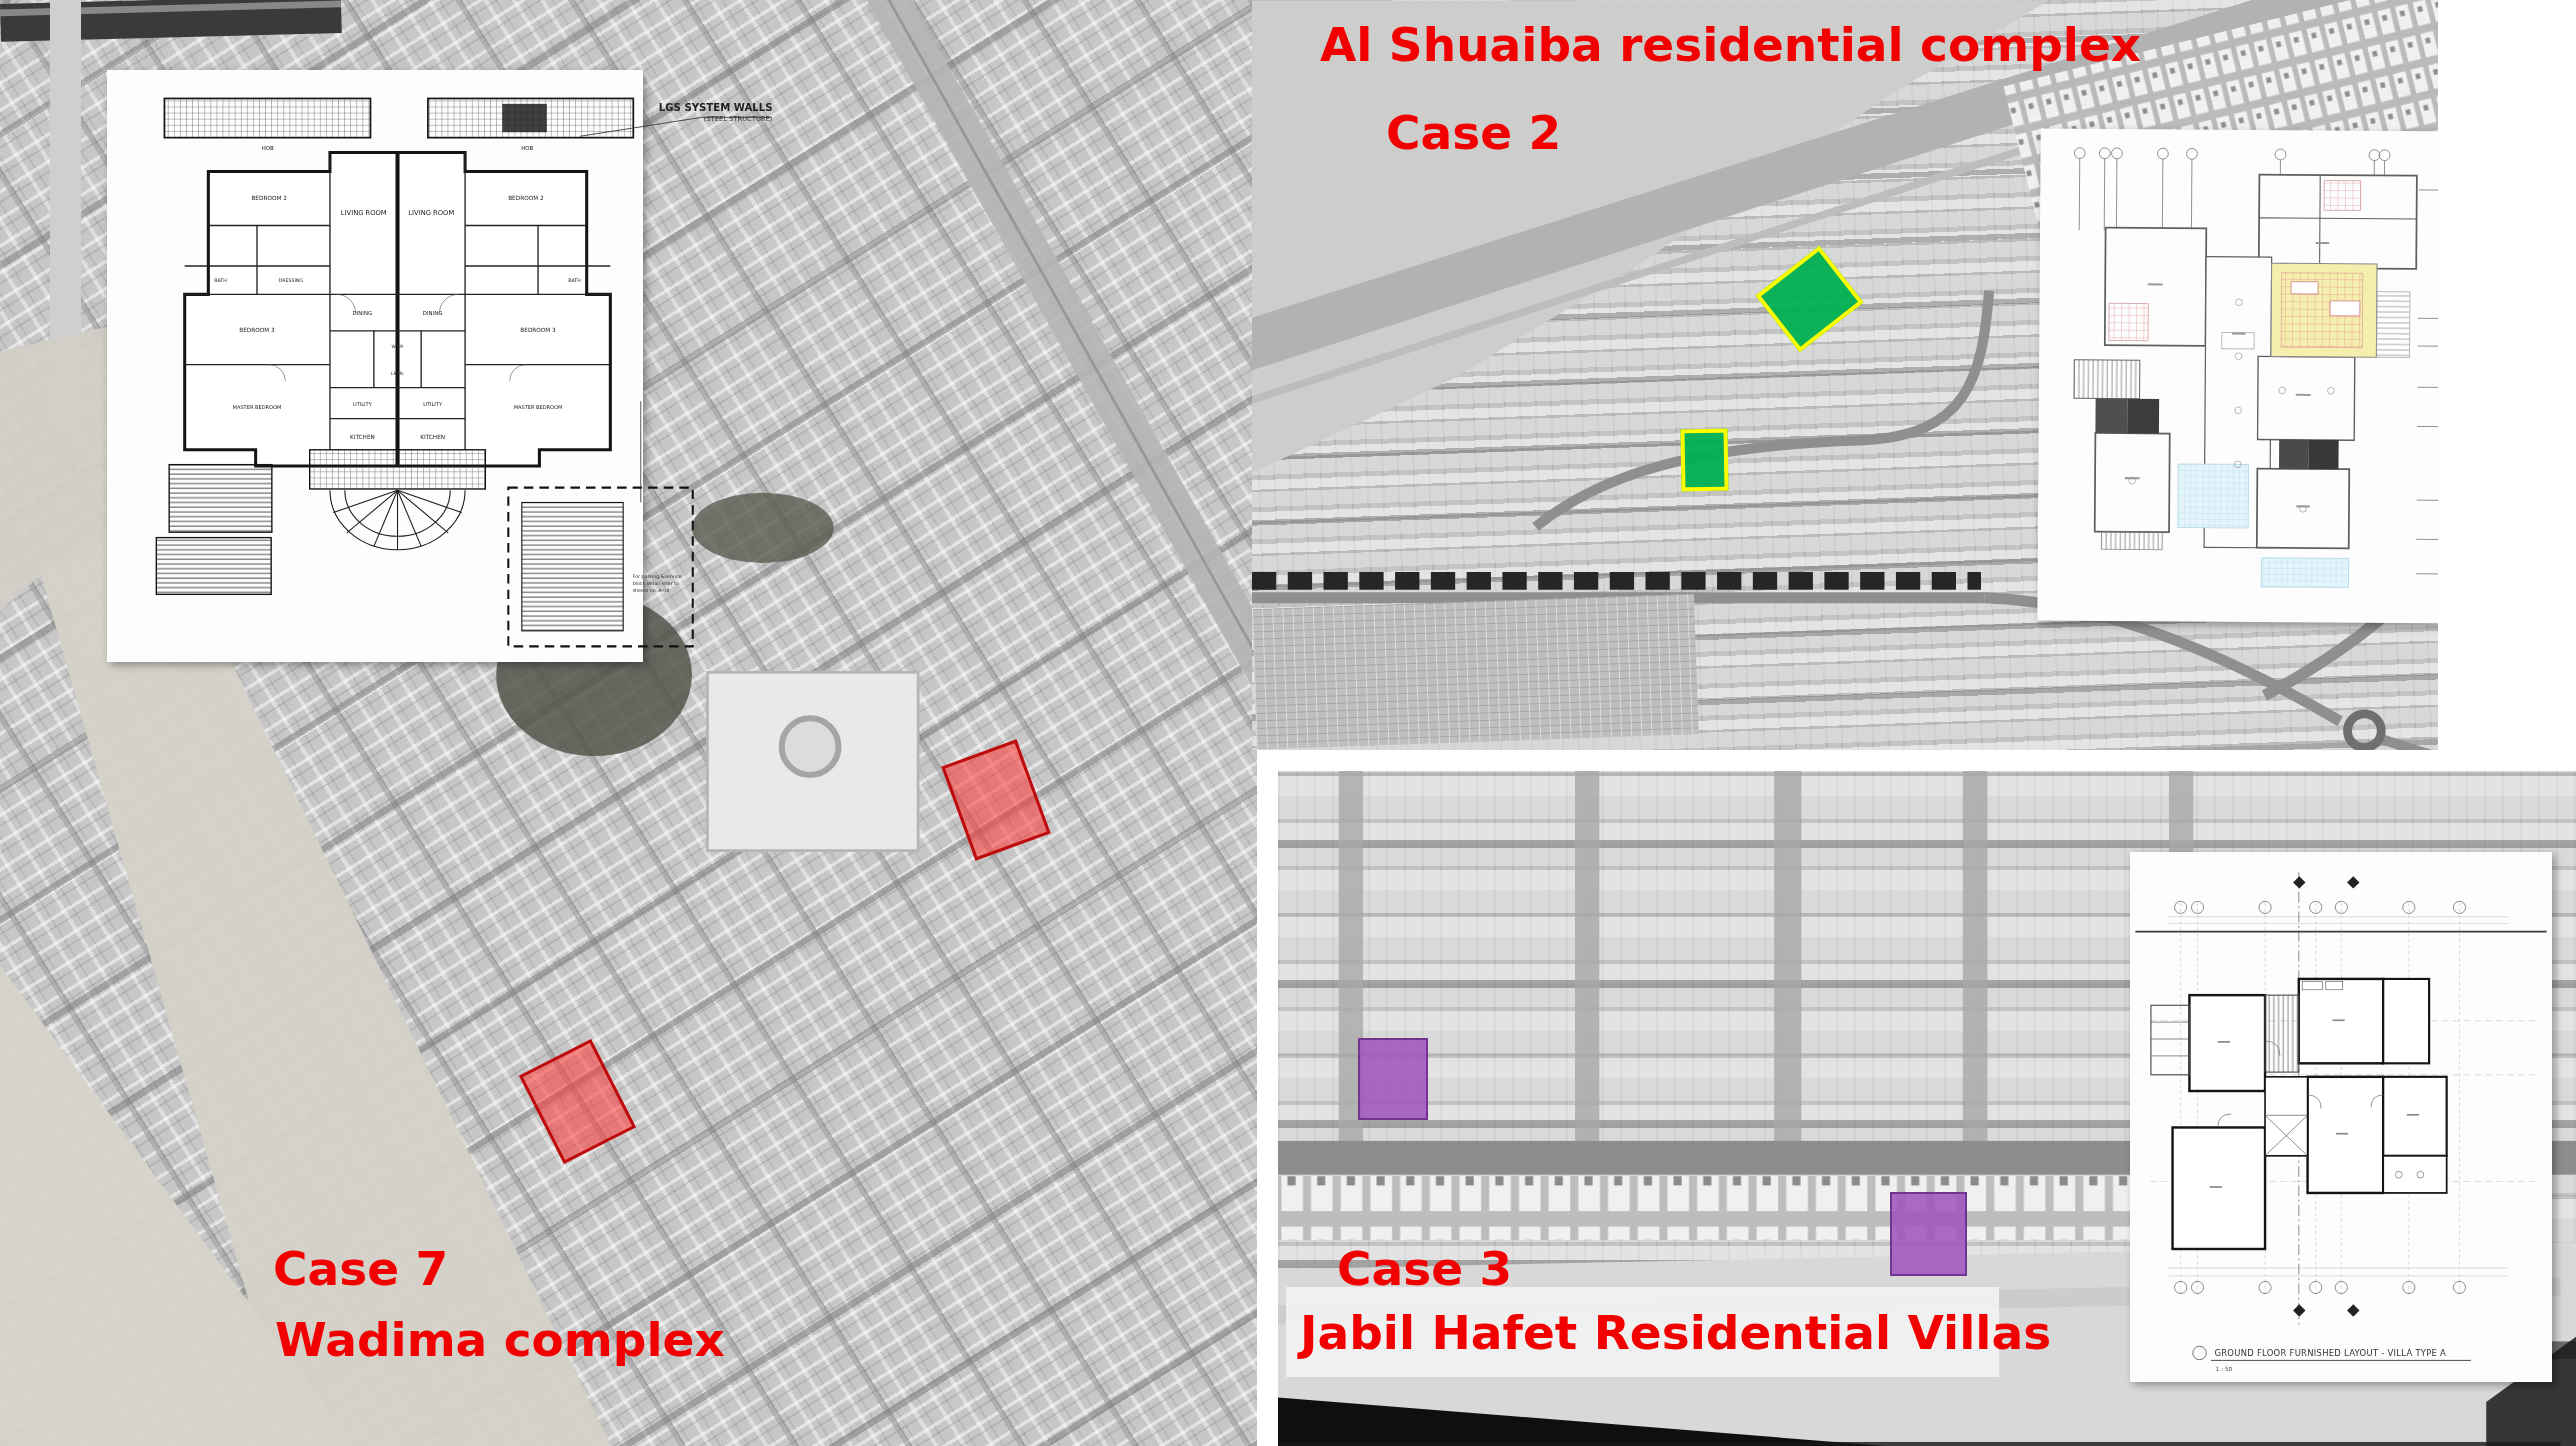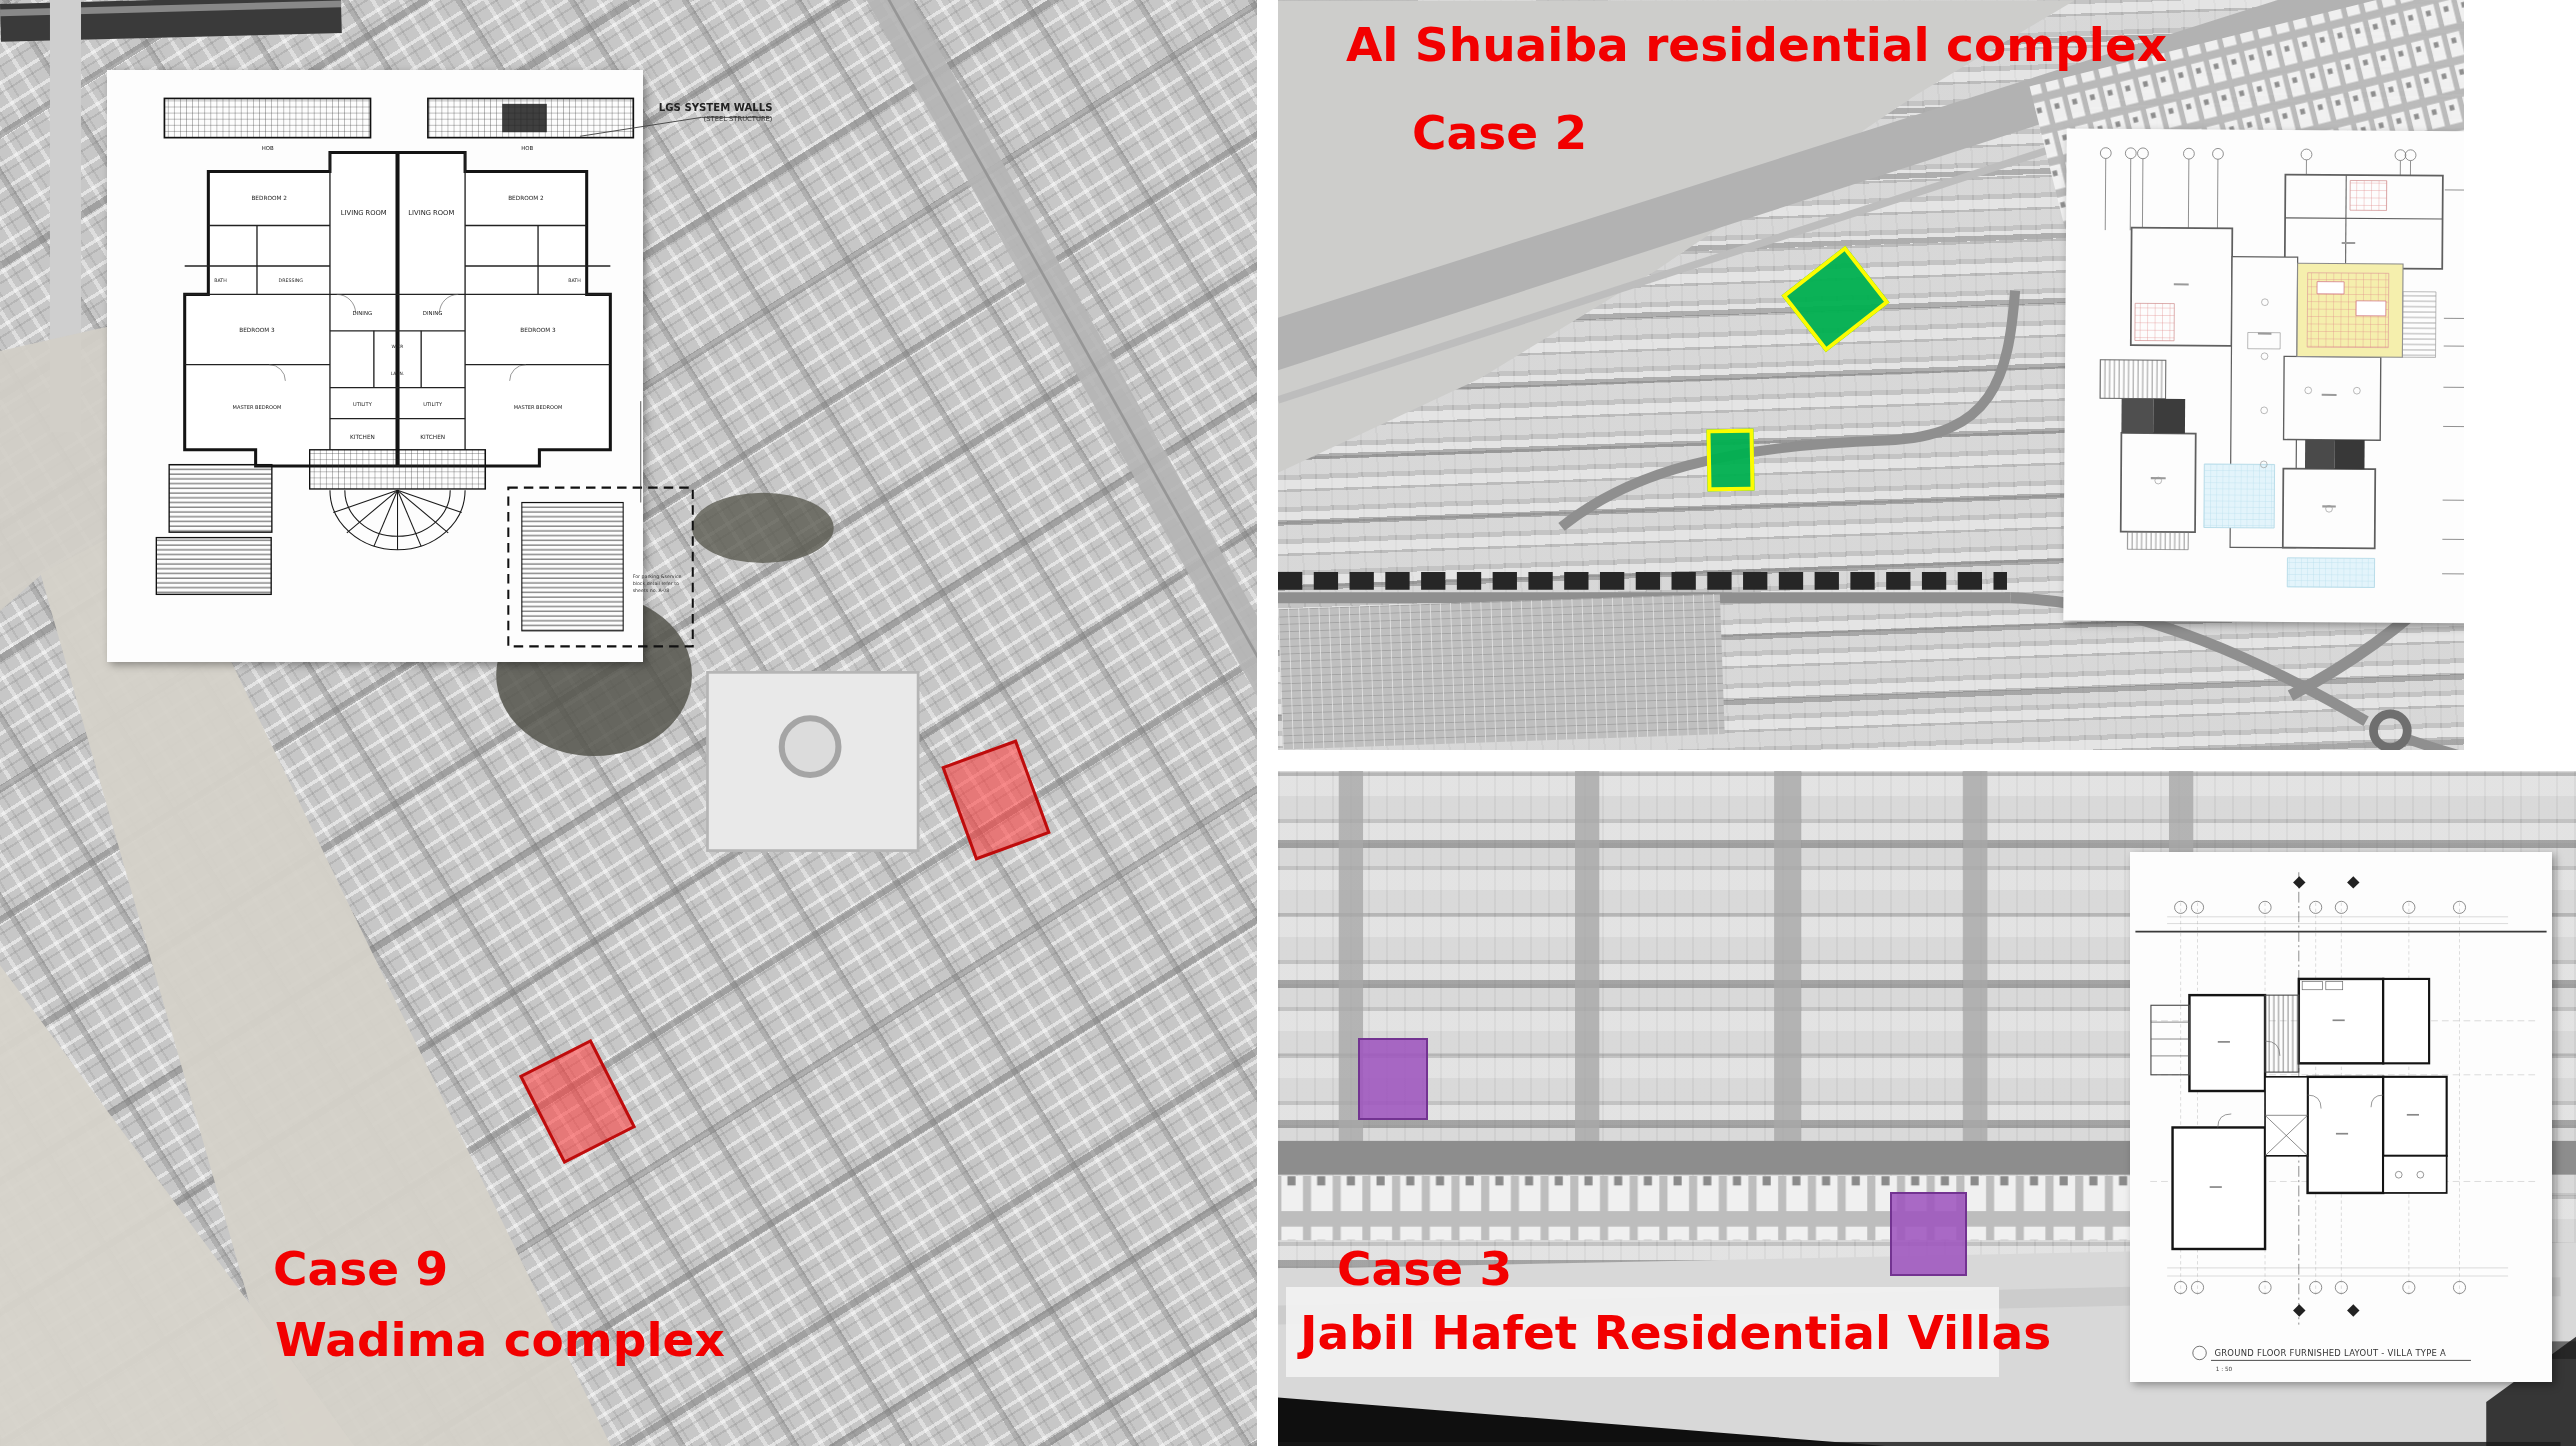--- a/index.html
+++ b/index.html
@@ -6,21 +6,21 @@
   body{width:2576px;height:1446px;position:relative;overflow:hidden;
        font-family:"DejaVu Sans","Liberation Sans",sans-serif;}
   .panel{position:absolute;overflow:hidden;}
   
   #panel-case1{left:0;top:0;width:1257px;height:1446px;background:
     repeating-linear-gradient(148deg, rgba(122,122,122,.5) 0 6.8px, transparent 6.8px 111px),
     repeating-linear-gradient(58deg, rgba(118,118,118,.45) 0 6px, transparent 6px 96px),
     repeating-linear-gradient(148deg, rgba(255,255,255,.5) 0 3.4px, transparent 3.4px 9.5px, rgba(90,90,90,.16) 9.5px 11.5px, transparent 11.5px 23px),
     repeating-linear-gradient(58deg, rgba(255,255,255,.42) 0 4px, transparent 4px 10px, rgba(100,100,100,.14) 10px 12px, transparent 12px 24px),
     #c7c7c7;}
-  #panel-case2{left:1278px;top:0;width:1186px;height:750px;background:
+  #panel-case2{left:1252px;top:0;width:1186px;height:750px;background:
     repeating-linear-gradient(178deg, rgba(108,108,108,.45) 0 5.4px, transparent 5.4px 65px),
     repeating-linear-gradient(178deg, rgba(255,255,255,.55) 0 9.5px, rgba(168,168,168,.28) 9.5px 12px, rgba(235,235,235,.5) 12px 27px, transparent 27px 32px),
     repeating-linear-gradient(88deg, rgba(118,118,118,.18) 0 2px, transparent 2px 15.5px),
     #c4c4c4;}
   #panel-case3{left:1278px;top:771px;width:1298px;height:777px;background:
     repeating-linear-gradient(0deg, rgba(102,102,102,.5) 0 8px, transparent 8px 72px, rgba(148,148,148,.28) 72px 75px, transparent 75px 140px),
     repeating-linear-gradient(0deg, rgba(255,255,255,.5) 0 20px, rgba(188,188,188,.32) 20px 24px, rgba(240,240,240,.45) 24px 47px),
     repeating-linear-gradient(90deg, rgba(118,118,118,.22) 0 2px, transparent 2px 18px),
     #c6c6c6;}
   .sat-svg{position:absolute;left:0;top:0;}
@@ -60,21 +60,21 @@
     <rect x="1048" y="996" width="312" height="264" fill="#e9e9e9" stroke="#b5b5b5" stroke-width="4"></rect>
     <circle cx="1200" cy="1106" r="42" fill="#dcdcdc" stroke="#a5a5a5" stroke-width="9"></circle>
 
     <line x1="1300" y1="-30" x2="1895" y2="1030" stroke="#b5b5b5" stroke-width="58" opacity=".9"></line>
     <line x1="1300" y1="-30" x2="1895" y2="1030" stroke="#8f8f8f" stroke-width="4" opacity=".8"></line>
   </svg>
 
   <div class="hl hl-red" style="left:956px;top:750px;width:80px;height:100px;transform:rotate(-20deg);"></div>
   <div class="hl hl-red" style="left:537px;top:1052px;width:81px;height:99px;transform:rotate(-27deg);"></div>
 
-  <div class="caption" style="left:273px;top:1244px;">Case 9</div>
+  <div class="caption" style="left:273px;top:1244px;">Case 7</div>
   <div class="caption" style="left:275px;top:1315px;">Wadima complex</div>
 
   <div class="sheet" style="left:107px;top:70px;width:536px;height:592px;">
     <svg width="679" height="592" viewBox="0 0 1005 876">
       <defs>
         <pattern id="gridP1" width="9" height="9" patternUnits="userSpaceOnUse">
           <path d="M9 0H0V9" fill="none" stroke="#2c2c2c" stroke-width=".9"></path>
         </pattern>
         <pattern id="hlP1" width="8" height="7" patternUnits="userSpaceOnUse">
           <line x1="0" y1="3" x2="8" y2="3" stroke="#3c3c3c" stroke-width="1.3"></line>

